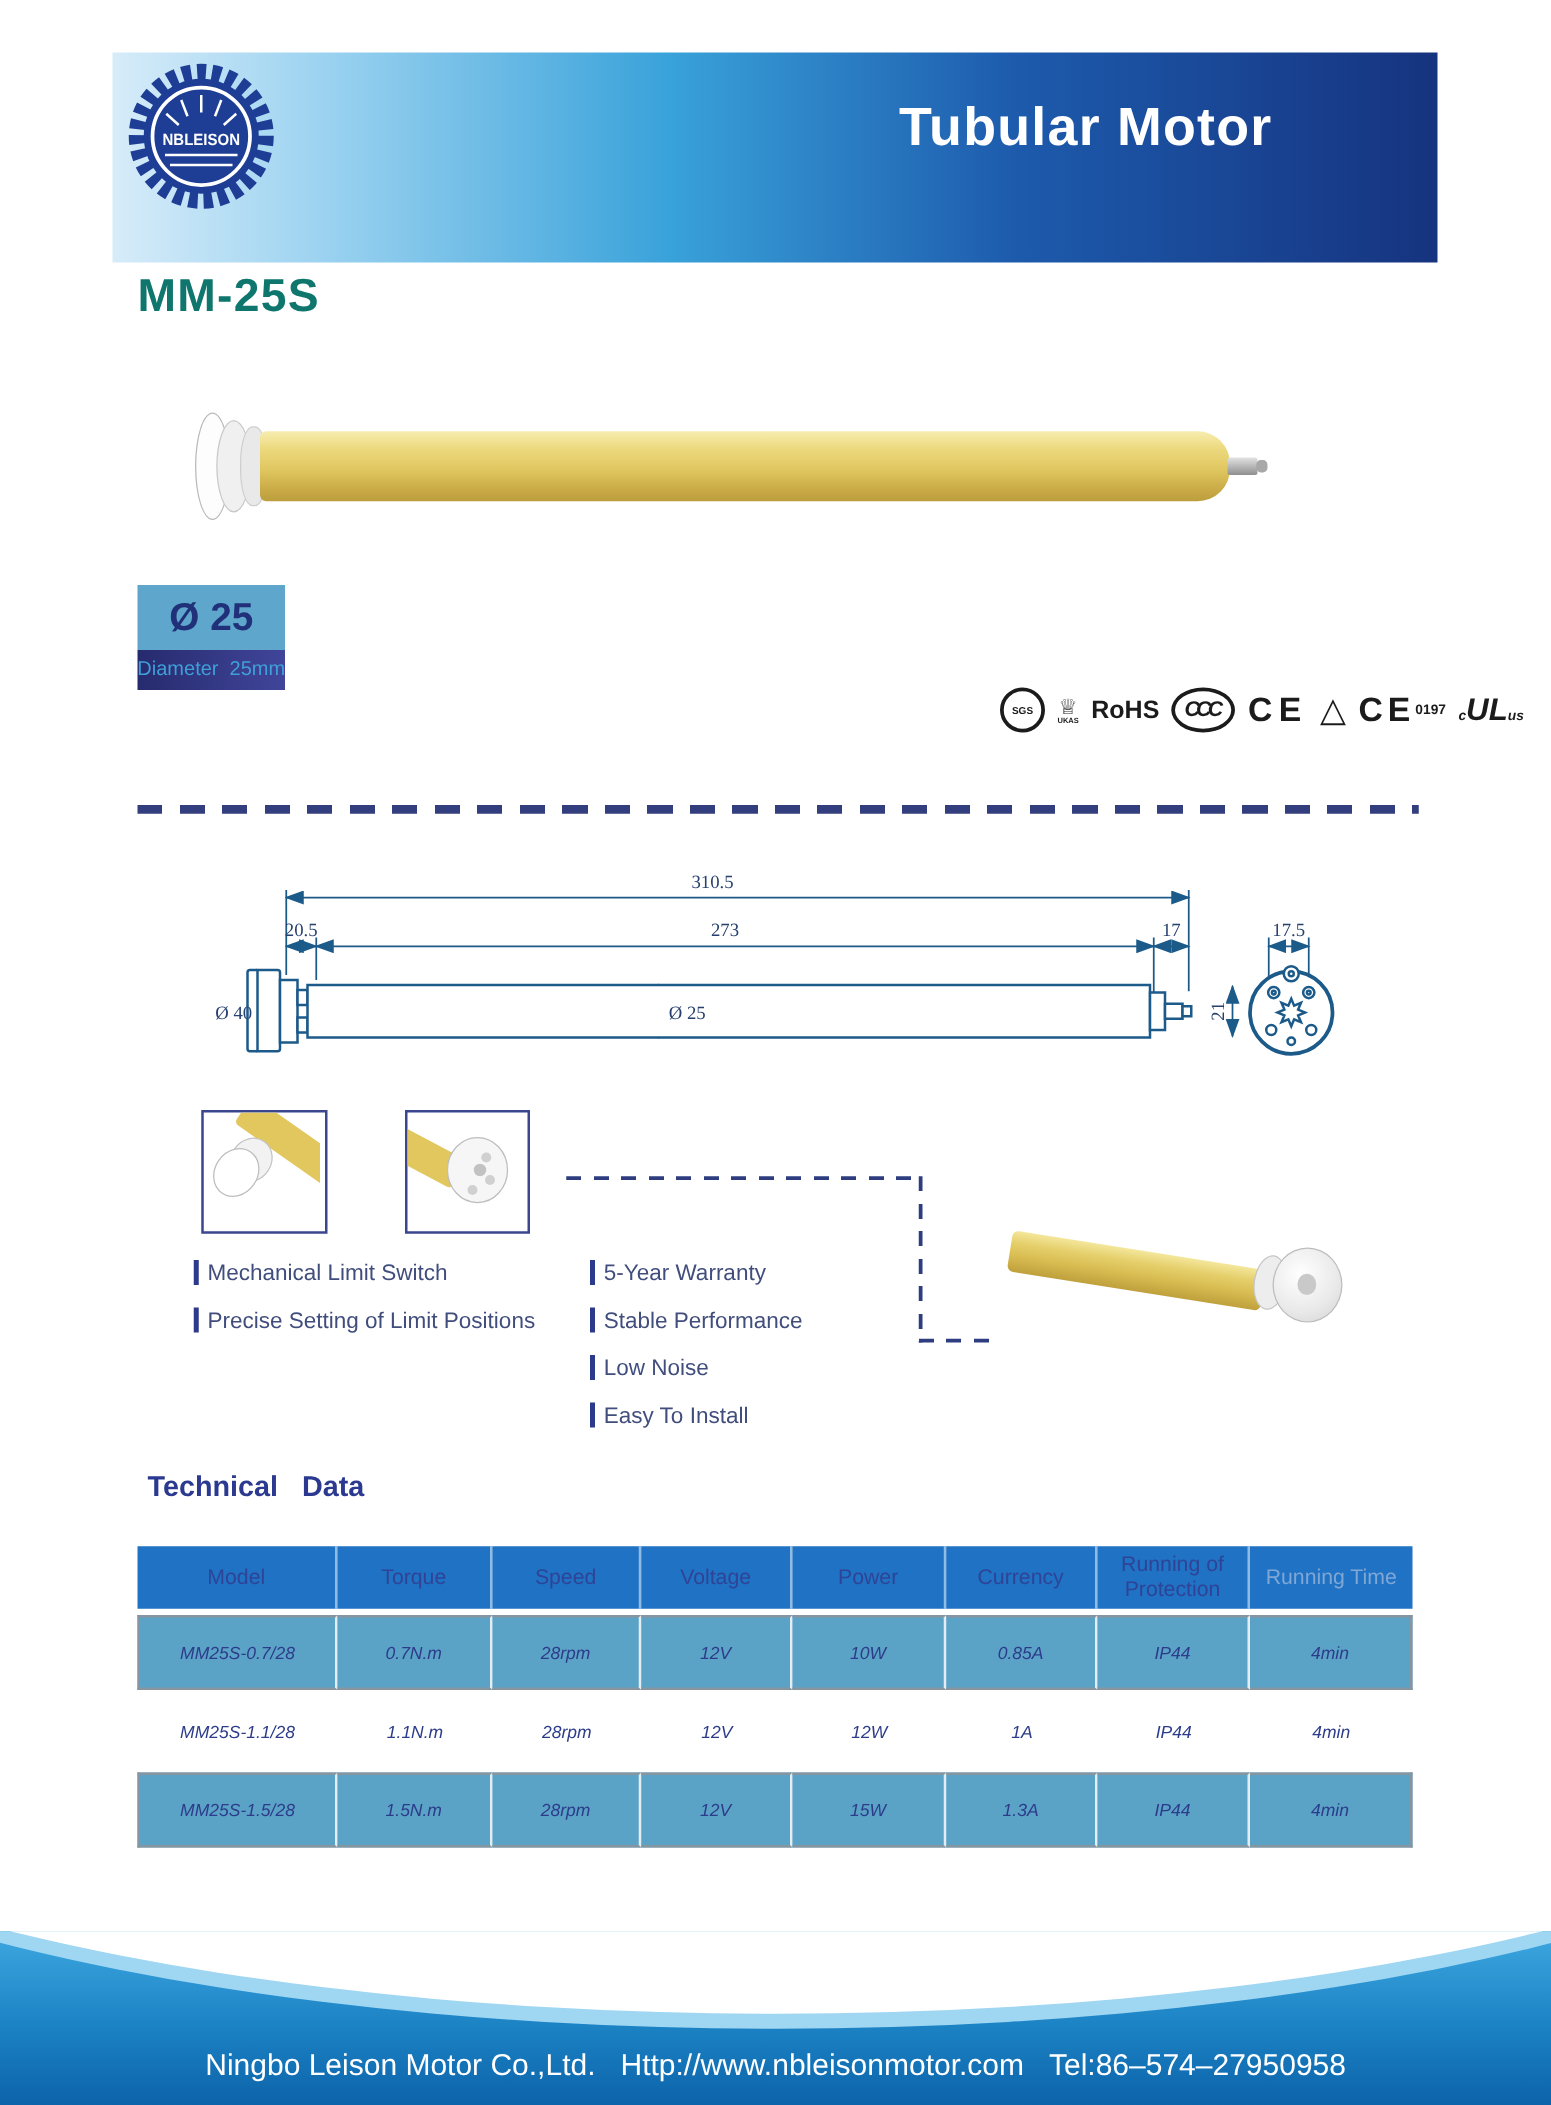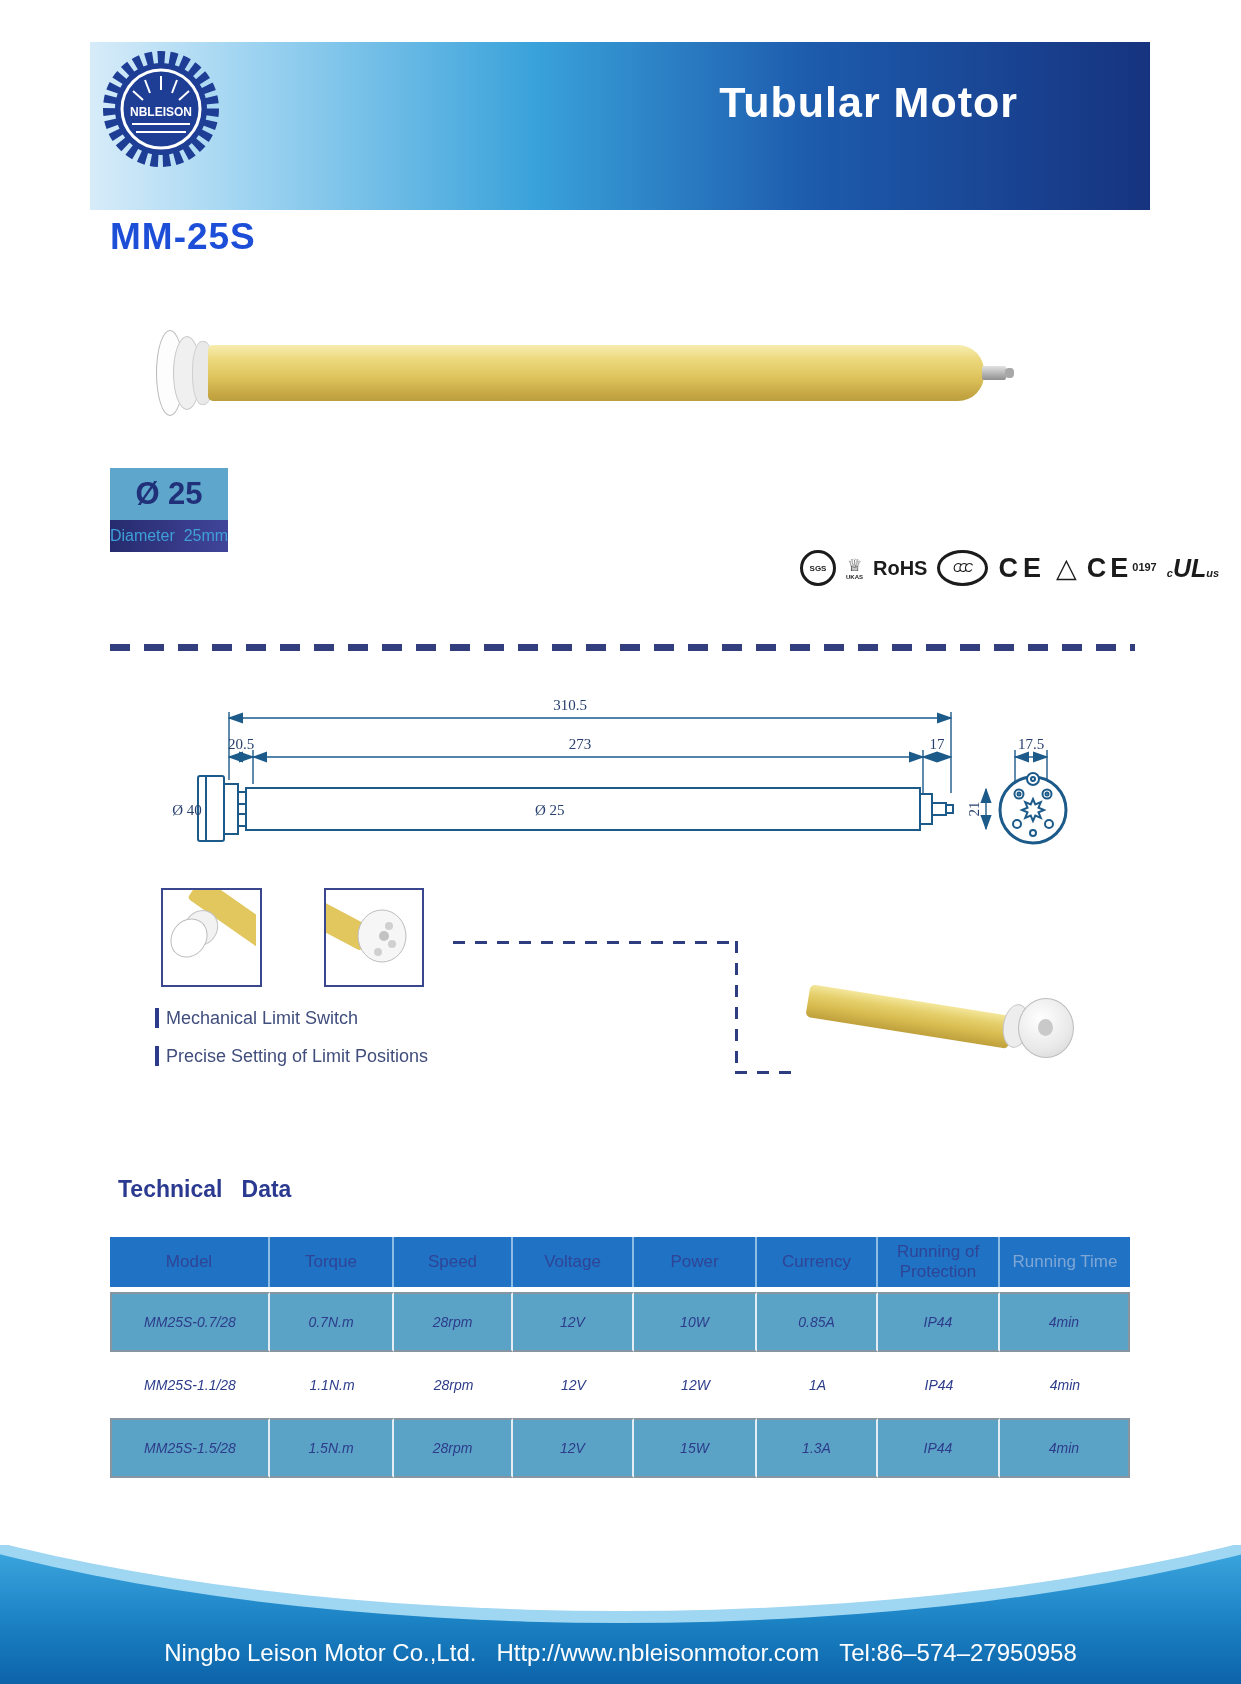--- a/index.html
+++ b/index.html
@@ -15,21 +15,21 @@
     left:90px; top:42px; width:1060px; height:168px;
     background:linear-gradient(90deg,#d7ecf9 0%,#9fd4f1 15%,#39a2da 42%,#1d5bad 68%,#16337f 100%);
   }
   .header-title {
     position:absolute; right:132px; top:36px;
     color:#ffffff; font-size:43px; font-weight:bold; letter-spacing:1px;
   }
   .logo { position:absolute; left:12px; top:8px; }
 
   
-  .model-title { left:110px; top:216px; font-size:37px; font-weight:800; color:#1d4ed8; letter-spacing:1px; }
+  .model-title { left:110px; top:216px; font-size:37px; font-weight:800; color:#0f766e; letter-spacing:1px; }
 
   
   .photo { left:150px; top:325px; width:880px; height:95px; }
   .ph-ring1 { position:absolute; left:6px; top:5px; width:26px; height:84px; background:#fdfdfd; border:1px solid #b9b9b9; border-radius:50%; }
   .ph-ring2 { position:absolute; left:23px; top:11px; width:26px; height:72px; background:#f0f0f0; border:1px solid #c8c8c8; border-radius:50%; }
   .ph-collar { position:absolute; left:42px; top:16px; width:20px; height:62px; background:#e9e9e9; border:1px solid #cfcfcf; border-radius:45%; }
   .ph-tube { position:absolute; left:58px; top:20px; width:776px; height:56px;
     background:linear-gradient(180deg,#f7edb0 0%,#ecd97e 25%,#e0c65f 55%,#c8a945 85%,#bb9e3e 100%);
     border-radius:5px 26px 26px 5px; }
   .ph-shaft { position:absolute; left:832px; top:41px; width:24px; height:14px;
@@ -48,21 +48,21 @@
   
   .certs { left:800px; top:546px; height:44px; display:flex; align-items:center; gap:10px; color:#1b1b1b; }
   .c-sgs { width:30px; height:30px; border:3px solid #1b1b1b; border-radius:50%;
     display:flex; align-items:center; justify-content:center; font-size:8px; font-weight:bold; }
   .c-ukas { display:flex; flex-direction:column; align-items:center; line-height:1; }
   .c-ukas .crown { font-size:17px; }
   .c-ukas .lbl { font-size:6px; font-weight:bold; }
   .c-rohs { font-size:20px; font-weight:bold; }
   .c-ccc { width:42px; height:30px; border:3px solid #1b1b1b; border-radius:50%;
     display:flex; align-items:center; justify-content:center;
-    font-size:12px; font-weight:normal; font-style:italic; letter-spacing:-3px; padding-right:3px; }
+    font-size:17px; font-weight:bold; font-style:italic; letter-spacing:-3px; padding-right:3px; }
   .c-ce { font-size:27px; font-weight:bold; letter-spacing:5px; }
   .c-tuv { font-size:27px; line-height:1; }
   .c-ce2 { font-size:27px; font-weight:bold; letter-spacing:4px; }
   .c-ce2 .code { font-size:11px; font-weight:bold; letter-spacing:0; vertical-align:6px;margin-top:24px; }
   .c-ul { font-style:italic; font-weight:bold; }
   .c-ul .small { font-size:11px; }
   .c-ul .big { font-size:25px; }
 
   
   .divider { left:110px; top:644px; width:1025px; height:7px;
@@ -270,20 +270,26 @@
   <div class="abs motor2">
     <div class="m2-rod"></div>
     <div class="m2-collar"></div>
     <div class="m2-disc"></div>
     <div class="m2-hub"></div>
   </div>
 
   <div class="abs features-left">
     <div class="feature">Mechanical Limit Switch</div>
     <div class="feature">Precise Setting of Limit Positions</div>
+  </div>
+  <div class="abs features-right">
+    <div class="feature">5-Year Warranty</div>
+    <div class="feature">Stable Performance</div>
+    <div class="feature">Low Noise</div>
+    <div class="feature">Easy To Install</div>
   </div>
 
   <div class="abs tech-heading pre">Technical   Data</div>
 
   <table class="tech-table">
     <colgroup>
       <col style="width:160px">
         <col style="width:124px">
         <col style="width:119px">
         <col style="width:121px">

